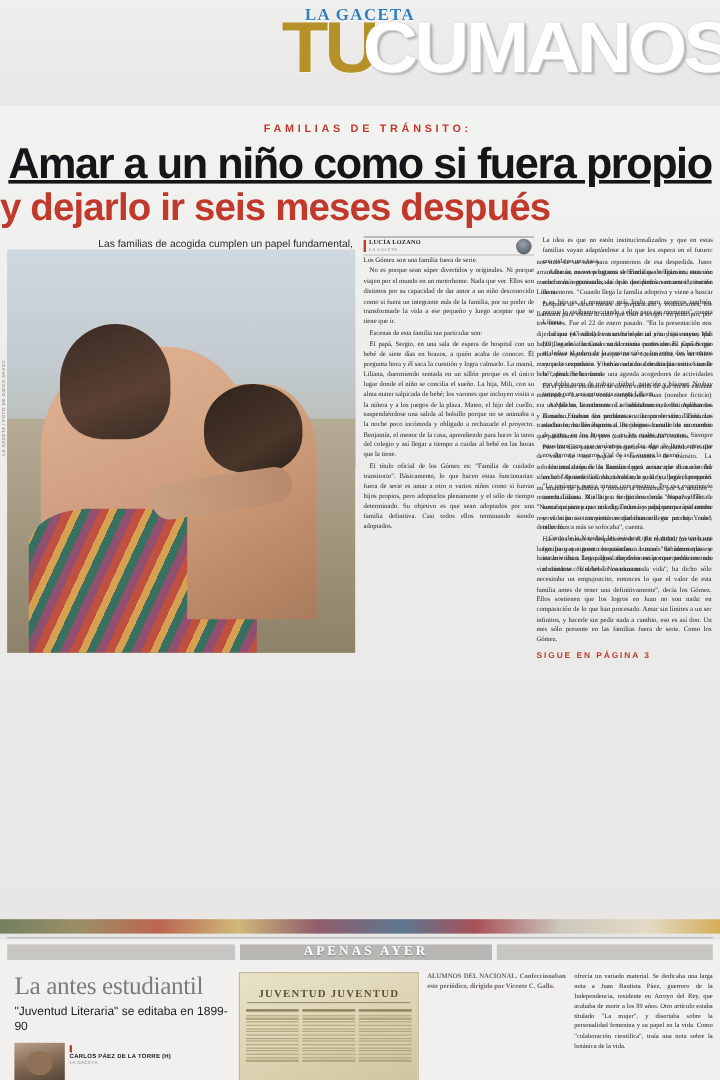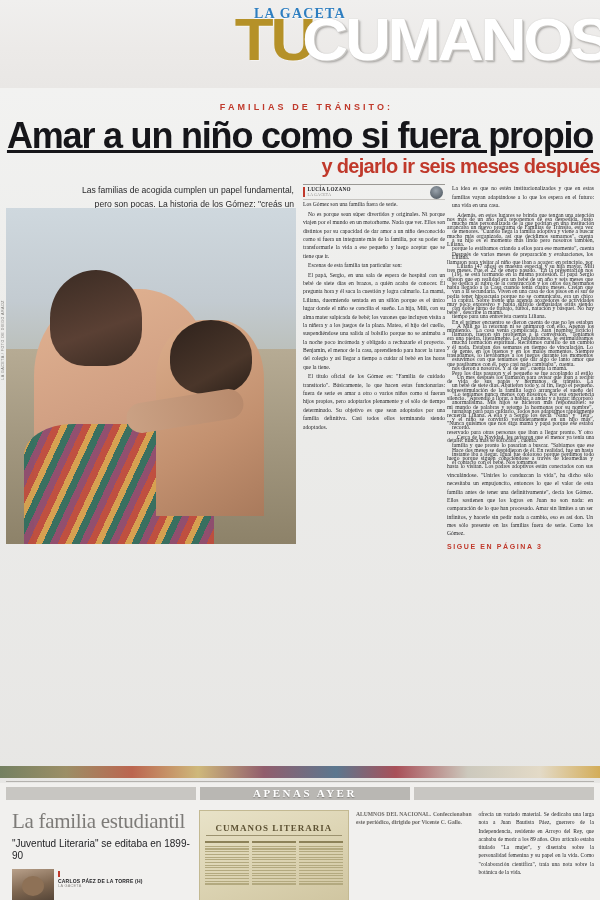--- a/index.html
+++ b/index.html
@@ -80,24 +80,24 @@
     font-family: "Liberation Sans", sans-serif;
     font-weight: bold;
     font-size: 36px;
     color: #16161a;
     letter-spacing: -1.2px;
     line-height: 1.04;
     padding: 5px 6px 0 6px;
     text-decoration: underline;
   }
   .subheadline {
-    text-align: right;
+    text-align: left;
     font-family: "Liberation Sans", sans-serif;
     font-weight: bold;
-    font-size: 20px;
+    font-size: 32px;
     color: #c0392b;
     letter-spacing: -0.7px;
     line-height: 1.05;
     padding-top: 2px;
   }
 
   
   .story-grid {
     position: relative;
     display: grid;
@@ -489,35 +489,35 @@
   <div class="bottom">
     <div class="banner-row">
       <div class="banner-blank"></div>
       <div class="banner-main">APENAS AYER</div>
       <div class="banner-blank"></div>
     </div>
 
     <div class="bottom-grid">
 
       <div>
-        <div class="b-head">La familia estudiantil</div>
+        <div class="b-head">La antes estudiantil</div>
         <div class="b-sub">"Juventud Literaria" se editaba en 1899-90</div>
         <div class="b-author">
           <div class="b-av"></div>
           <div class="b-ameta">
             <div class="b-abar"></div>
             <div class="b-aname">CARLOS PÁEZ DE LA TORRE (H)</div>
             <div class="b-aorg">LA GACETA</div>
           </div>
         </div>
       </div>
 
       <div class="photo-col">
         <div class="news-photo">
-          <div class="np-title">CUMANOS LITERARIA</div>
+          <div class="np-title">JUVENTUD JUVENTUD</div>
           <div class="np-rule"></div>
           <div class="np-cols">
             <div>
               <div class="np-hdr"></div>
               <div class="np-line"></div>
                 <div class="np-line"></div>
                 <div class="np-line"></div>
               <div class="np-line"></div>
                 <div class="np-line"></div>
                 <div class="np-line"></div>

